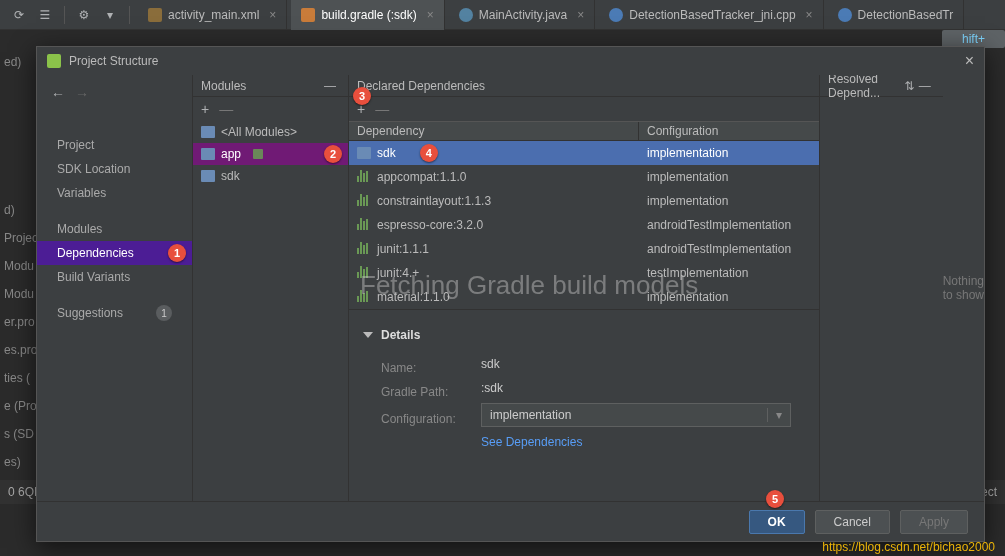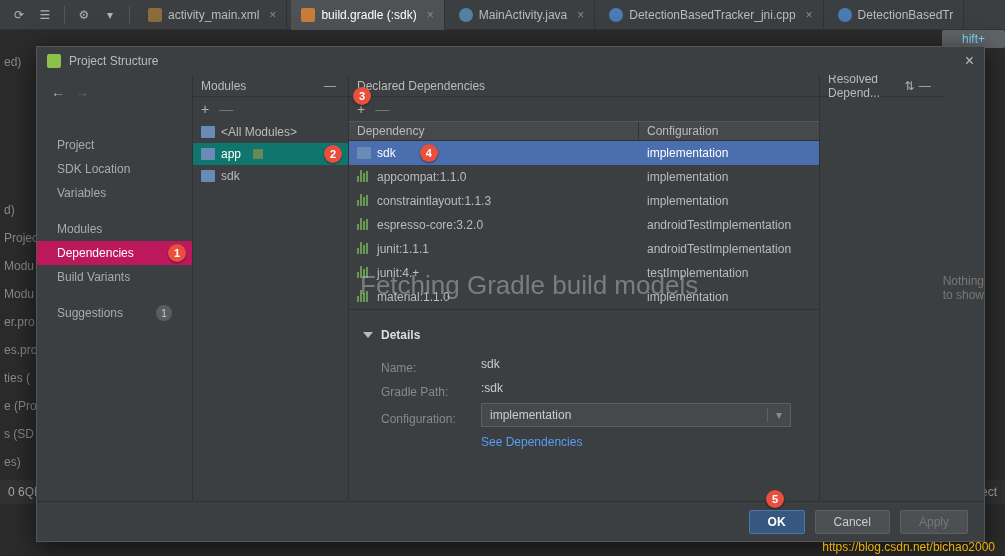--- a/index.html
+++ b/index.html
@@ -26,32 +26,32 @@
 .android-icon { width: 14px; height: 14px; background: #8bc34a; border-radius: 2px; }
 .dialog-close { margin-left: auto; color: #bbb; cursor: pointer; font-size: 16px; }
 
 .dialog-body { flex: 1; display: flex; overflow: hidden; }
 
 .left-panel { width: 156px; border-right: 1px solid #323232; display: flex; flex-direction: column; padding-top: 4px; }
 .nav-row { height: 26px; display: flex; align-items: center; padding: 0 14px; gap: 10px; color: #afb1b3; }
 .nav-arrow { color: #afb1b3; cursor: pointer; font-size: 14px; }
 .nav-list { margin-top: 28px; }
 .nav-item { height: 24px; display: flex; align-items: center; padding: 0 20px; color: #aaa; cursor: pointer; position: relative; }
-.nav-item.selected { background: #be185d; color: #fff; }
+.nav-item.selected { background: #4c1d95; color: #fff; }
 .nav-spacer { height: 12px; }
 .badge-grey { background: #5a5d5f; color: #ccc; border-radius: 50%; width: 16px; height: 16px; display: inline-flex; align-items: center; justify-content: center; font-size: 10px; margin-left: auto; }
 
 .modules-panel { width: 156px; border-right: 1px solid #323232; display: flex; flex-direction: column; }
 .panel-header { height: 22px; display: flex; align-items: center; padding: 0 8px; color: #bbbbbb; border-bottom: 1px solid #323232; }
 .panel-header .spacer { flex: 1; }
 .minus-icon { color: #afb1b3; padding: 0 4px; }
 .panel-toolbar { height: 24px; display: flex; align-items: center; padding: 0 8px; gap: 10px; }
 .plus-icon { color: #afb1b3; cursor: pointer; font-size: 14px; }
 .module-item { height: 22px; display: flex; align-items: center; padding: 0 8px; gap: 6px; cursor: pointer; position: relative; }
-.module-item.selected { background: #0f766e; color: #fff; }
+.module-item.selected { background: #701a75; color: #fff; }
 .folder-icon { width: 14px; height: 12px; background: #6a8bb5; display: inline-block; border-radius: 1px; }
 
 .deps-panel { flex: 1; display: flex; flex-direction: column; border-right: 1px solid #323232; }
 .deps-header-row { display: flex; height: 20px; background: #45494a; border-top: 1px solid #555; border-bottom: 1px solid #323232; }
 .col-dep { flex: 1; padding: 2px 8px; color: #bbbbbb; border-right: 1px solid #323232; }
 .col-conf { width: 180px; padding: 2px 8px; color: #bbbbbb; }
 .dep-row { display: flex; height: 24px; align-items: center; cursor: pointer; }
 .dep-row.selected { background: #4b6eaf; color: #fff; }
 .dep-cell-name { flex: 1; display: flex; align-items: center; padding: 0 8px; gap: 6px; }
 .dep-cell-conf { width: 180px; padding: 0 8px; }

